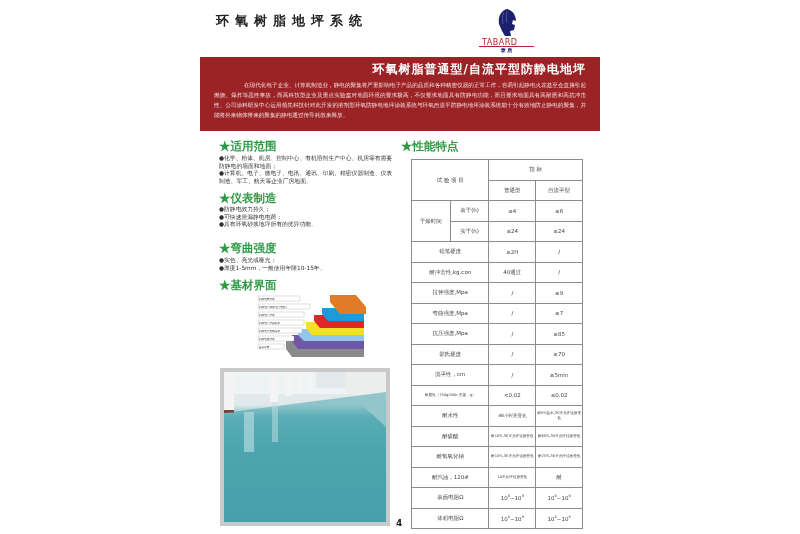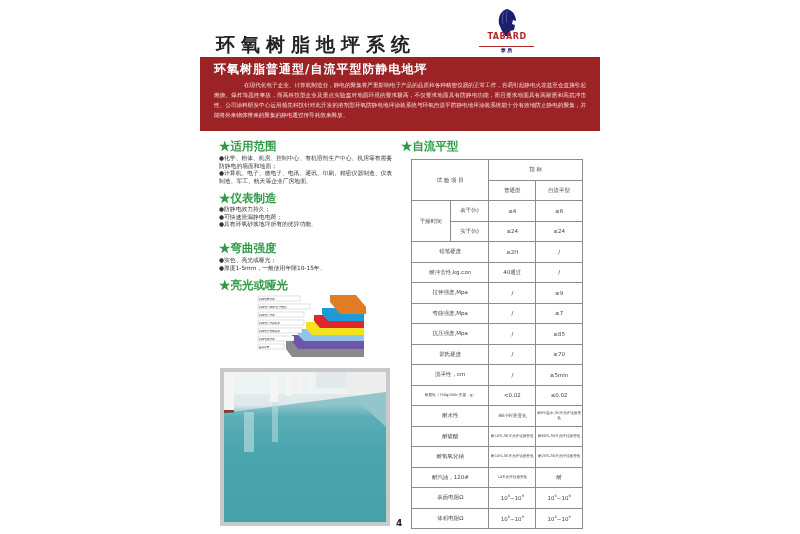--- a/index.html
+++ b/index.html
@@ -1,25 +1,25 @@
 <!DOCTYPE html>
 <html><head>
 <meta charset="utf-8">
 <style>
   html,body{margin:0;padding:0;}
   body{width:800px;height:534px;background:#fff;position:relative;overflow:hidden;font-family:"DejaVu Sans",sans-serif;color:#333;}
   .page{position:absolute;left:0;top:0;width:800px;height:534px;}
-  .main-title{position:absolute;left:216px;top:32px;font-size:19px;font-weight:bold;letter-spacing:6px;color:#222;}
+  .main-title{position:absolute;left:216px;top:12px;font-size:13px;font-weight:bold;letter-spacing:6px;color:#222;}
   .logo{position:absolute;left:479px;top:9px;width:55px;height:46px;}
   .logo-helmet{position:absolute;left:17px;top:0;width:22px;height:27px;}
-  .logo-text{position:absolute;left:3px;top:23px;width:50px;font-size:8px;font-weight:bold;color:#b3282d;text-align:center;letter-spacing:0.5px;}
+  .logo-text{position:absolute;left:3px;top:29px;width:50px;font-size:8px;font-weight:normal;color:#b3282d;letter-spacing:0.5px;}
   .logo-line{position:absolute;left:0;top:37px;width:55px;height:1px;background:#b3282d;}
   .logo-sub{position:absolute;left:0;top:38px;width:55px;text-align:center;font-size:5px;color:#1c1f6e;font-weight:bold;}
   .banner{position:absolute;left:200px;top:57px;width:400px;height:74px;background:#9b2326;color:#fff;box-sizing:border-box;padding:4px 14px 0 14px;}
-  .banner-title{text-align:left;font-size:12px;font-weight:bold;letter-spacing:1px;margin-bottom:2px;}
+  .banner-title{text-align:right;font-size:12px;font-weight:bold;letter-spacing:1px;margin-bottom:2px;}
   .banner-text{font-size:5.6px;line-height:10px;text-indent:30px;color:#f3dede;text-align:justify;}
   .sec-head{position:absolute;font-size:11.5px;color:#2e9a46;font-weight:bold;font-family:Liberation Serif, serif;}
   .sec-list{position:absolute;font-size:5.8px;line-height:7.5px;color:#333;width:175px;}
   .sec-list div{margin:0;}
   .layers{position:absolute;left:252px;top:291px;width:118px;height:70px;}
   .photo{position:absolute;left:220px;top:368px;width:170px;height:158px;background:#c9c9c9;}
   .photo-inner{position:absolute;left:4px;top:4px;width:162px;height:150px;overflow:hidden;background:linear-gradient(180deg,#e8eef0 0%,#dfe8ea 22%,#6fb7bf 30%,#4ea6b0 50%,#3f9aa6 100%);}
   .page-num{position:absolute;left:396px;top:518px;font-size:9px;font-weight:bold;color:#222;}
   table.spec{position:absolute;left:411px;top:159px;width:172px;border-collapse:collapse;font-size:5.5px;color:#444;}
   table.spec td{border:1px solid #8c8c8c;text-align:center;padding:0;height:19.5px;}
@@ -62,21 +62,21 @@
     <div>●可快速泄漏静电电荷；</div>
     <div>●具有环氧砂浆地坪所有的优异功能。</div>
   </div>
 
   <div class="sec-head" style="left:219px;top:241px;">★弯曲强度</div>
   <div class="sec-list" style="left:219px;top:257px;">
     <div>●实色、亮光或哑光；</div>
     <div>●厚度1-5mm，一般使用年限10-15年。</div>
   </div>
 
-  <div class="sec-head" style="left:219px;top:278px;">★亮光或哑光</div>
+  <div class="sec-head" style="left:219px;top:278px;">★基材界面</div>
 
   <svg class="layers" viewBox="0 0 118 70">
 
     <polygon points="34,50 108,50 112,56 112,66 40,66 34,58" fill="#8a8a8a"></polygon>
     <polygon points="40,44 108,44 112,50 112,58 46,58 40,50" fill="#6e57a7"></polygon>
     <polygon points="46,38 108,38 112,44 112,50 52,50 46,44" fill="#8fc6ea"></polygon>
     <polygon points="54,31 108,31 112,37 112,44 60,44 54,37" fill="#f5e21e"></polygon>
     <polygon points="62,24 108,24 112,30 112,37 68,37 62,30" fill="#e0262a"></polygon>
     <polygon points="70,17 108,17 112,23 112,30 76,30 70,23" fill="#1d9ad9"></polygon>
     <polygon points="78,4 104,4 114,16 114,23 88,23 78,11" fill="#e07b26"></polygon>
@@ -111,21 +111,21 @@
         <rect x="92" y="0" width="30" height="16" fill="#e4e9eb"></rect>
         <polygon points="122,0 162,0 162,55 122,18" fill="#eceeee"></polygon>
         <rect x="0" y="38" width="10" height="3" fill="#8a3a35"></rect>
         <polygon points="0,41 162,20 162,150 0,150" fill="#4aa5ae" opacity="0.55"></polygon>
         <rect x="20" y="40" width="10" height="40" fill="#bfe1e4" opacity="0.6"></rect>
         <rect x="48" y="30" width="6" height="40" fill="#bfe1e4" opacity="0.5"></rect>
       </svg>
     </div>
   </div>
 
-  <div class="sec-head" style="left:401px;top:139px;">★自流平型</div>
+  <div class="sec-head" style="left:401px;top:139px;">★性能特点</div>
 
   <table class="spec">
     <colgroup>
         <col style="width:39px">
         <col style="width:39px">
         <col style="width:47px">
         <col style="width:47px">
       </colgroup>
     <tbody>
         <tr>

